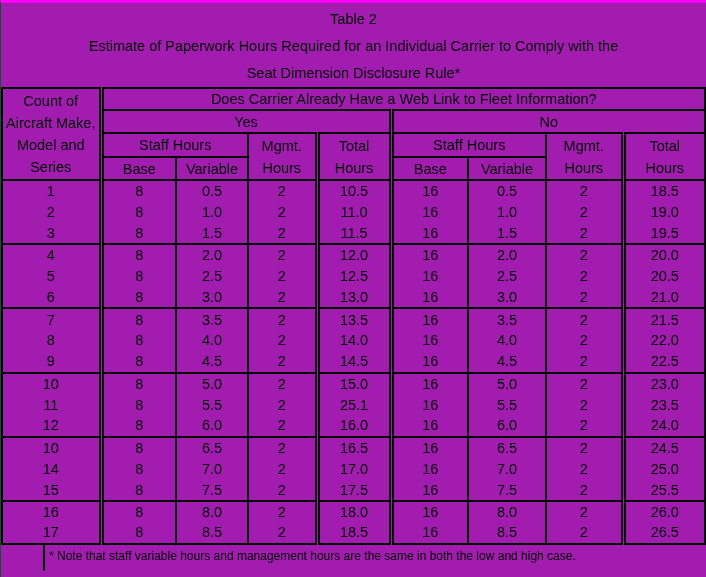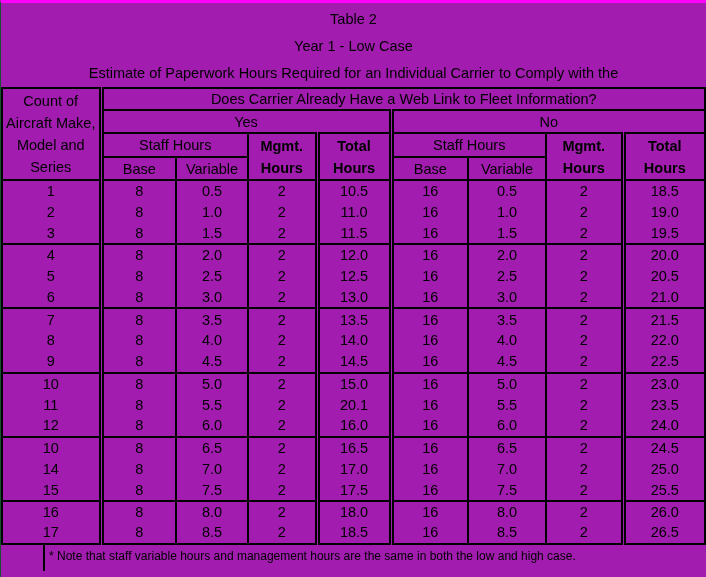--- a/index.html
+++ b/index.html
@@ -42,41 +42,41 @@
   tr.hr1 { height: 22px; border-radius: 9px; }
   tr.hr2 { height: 23px; }
   tr.hr3 { height: 24px; }
   tr.hr4 { height: 23px; }
   tbody tr { height: 21.4px; }
   tbody tr.group-start td { border-top: 2px solid #000000; }
   
   .c1, .c4, .c5, .c8 { border-left: 5px double #000000; }
   .c2, .c3, .c6, .c7 { border-left: 2px solid #000000; }
   .corner-cell span { display: block; line-height: 22px; }
-  .two-line span { display: block; line-height: 22px; font-weight: bold; }
+  .two-line span { display: block; line-height: 22px; }
   .footnote {
     width: 703px;
     height: 26px;
     border-left: 2px solid #000000;
     font-size: 12px;
     text-align: left;
     padding: 4px 0 0 4px;
     white-space: nowrap;
     margin-left: 42px;
   }
 </style>
 </head>
 <body>
 
 <div class="page">
 
   <div class="title-block">
     <div>Table 2</div>
-    <div>Year 1 - Low Case</div>
     <div>Estimate of Paperwork Hours Required for an Individual Carrier to Comply with the</div>
+    <div>Seat Dimension Disclosure Rule*</div>
   </div>
 
   <table class="main">
     <colgroup>
       <col style="width:99px">
         <col style="width:75px">
         <col style="width:72px">
       <col style="width:69px">
         <col style="width:74px">
         <col style="width:77px">
@@ -234,21 +234,21 @@
           <td class="c5">16</td>
           <td class="c6">5.0</td>
           <td class="c7">2</td>
           <td class="c8">23.0</td>
         </tr>
         <tr>
           <td class="c0">11</td>
           <td class="c1">8</td>
           <td class="c2">5.5</td>
           <td class="c3">2</td>
-          <td class="c4">20.1</td>
+          <td class="c4">25.1</td>
           <td class="c5">16</td>
           <td class="c6">5.5</td>
           <td class="c7">2</td>
           <td class="c8">23.5</td>
         </tr>
         <tr>
           <td class="c0">12</td>
           <td class="c1">8</td>
           <td class="c2">6.0</td>
           <td class="c3">2</td>

